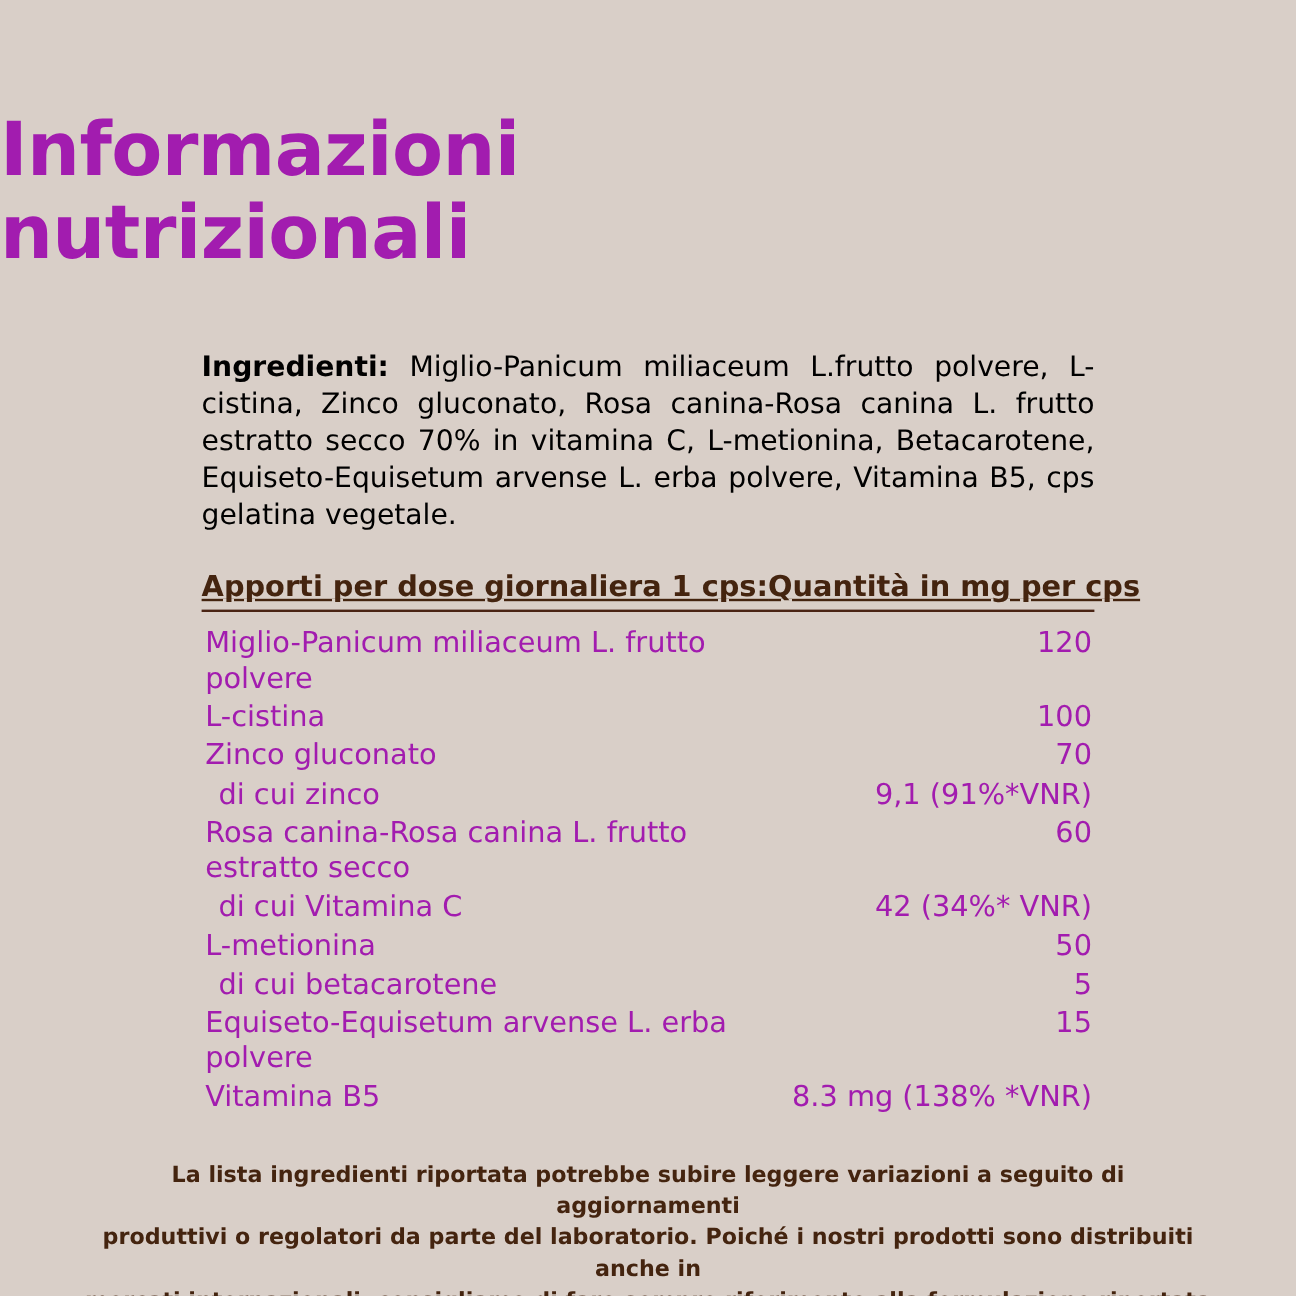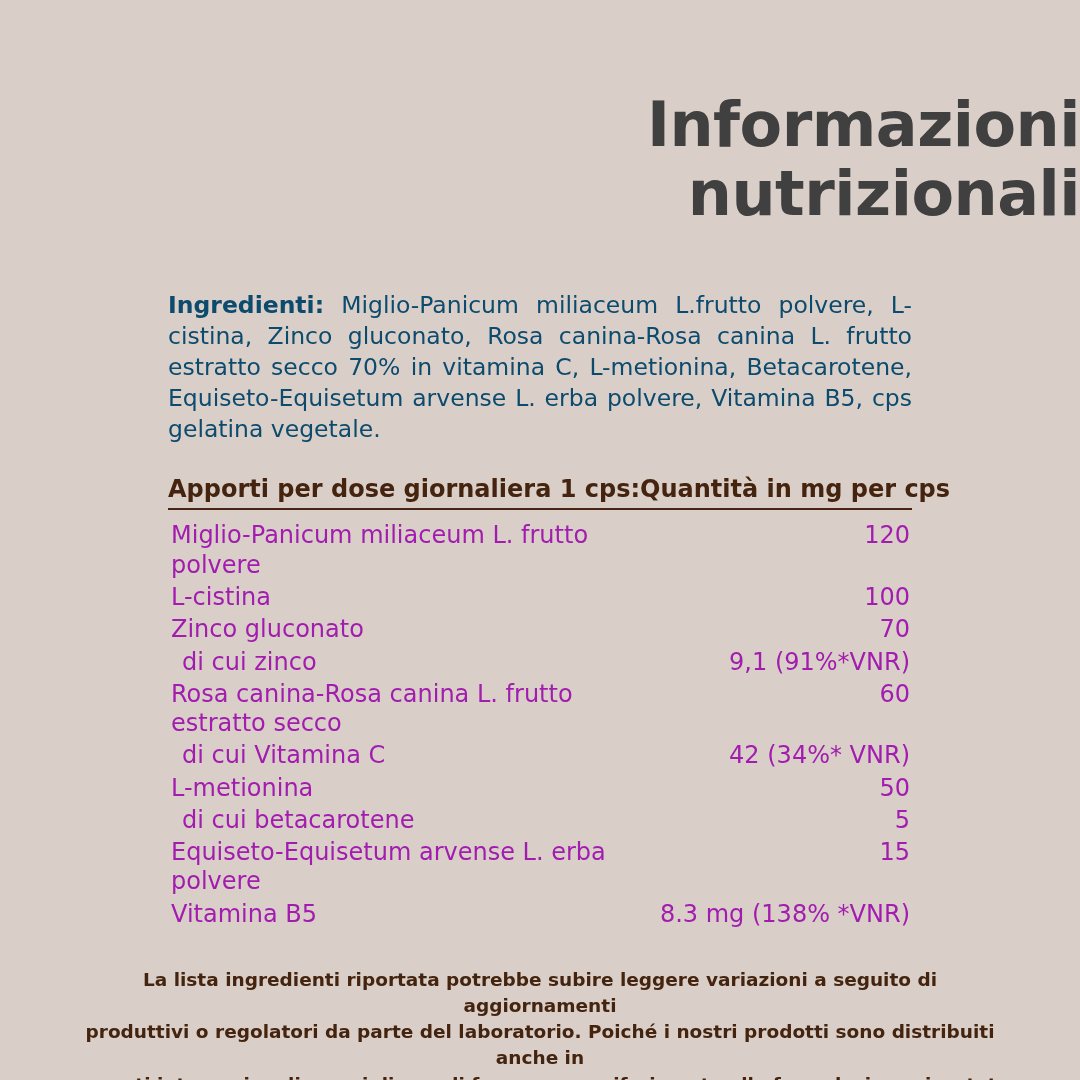--- a/index.html
+++ b/index.html
@@ -16,58 +16,59 @@
   }
   .page {
     position: relative;
     width: 1080px;
     height: 1080px;
     box-sizing: border-box;
   }
 
   
   .title {
-    text-align: right;
+    text-align: left;
     font-family: "DejaVu Sans", sans-serif;
     font-weight: bold;
     font-size: 62px;
     line-height: 1.12;
-    color: #404040;
+    color: #a21caf;
     letter-spacing: -0.5px;
     padding-top: 48px;
   }
   .title .line {
     display: block;
   }
 
   
   .ingredients {
     margin: 62px 168px 0 168px;
     font-size: 23.5px;
     line-height: 1.32;
     text-align: justify;
-    color: #0c4a6e;
+    color: #000000;
   }
   .ingredients .lbl {
     font-weight: bold;
   }
 
   
   .table-wrap {
     margin: 30px 168px 0 168px;
   }
   .table-head {
     display: flex;
     align-items: center;
     justify-content: space-between;
     font-weight: bold;
     font-size: 24px;
     color: #44240f;
     padding-bottom: 5px;
     border-bottom: 2px solid #4a2414;
+    text-decoration: underline;
   }
   .table-head .th-left {
     white-space: nowrap;
   }
   .table-head .th-right {
     white-space: nowrap;
   }
   table.nutri {
     width: 100%;
     border-collapse: collapse;

